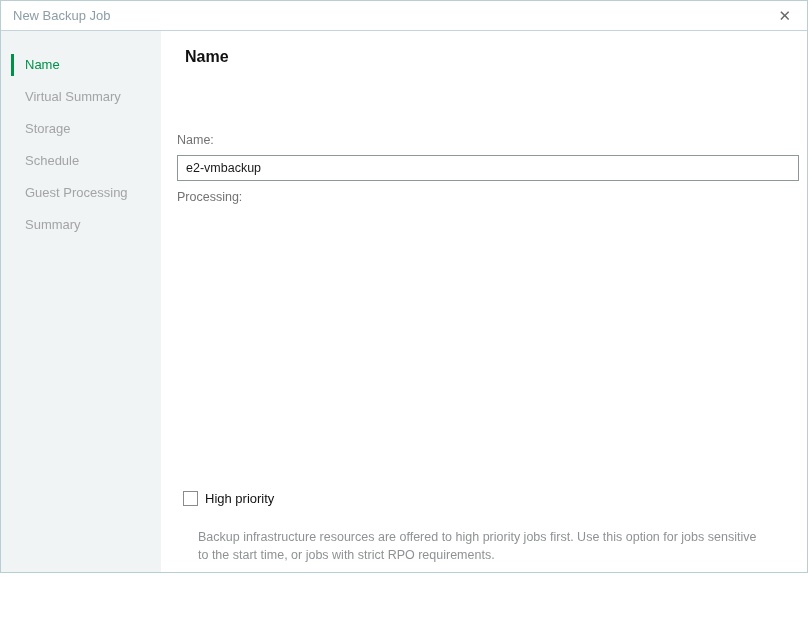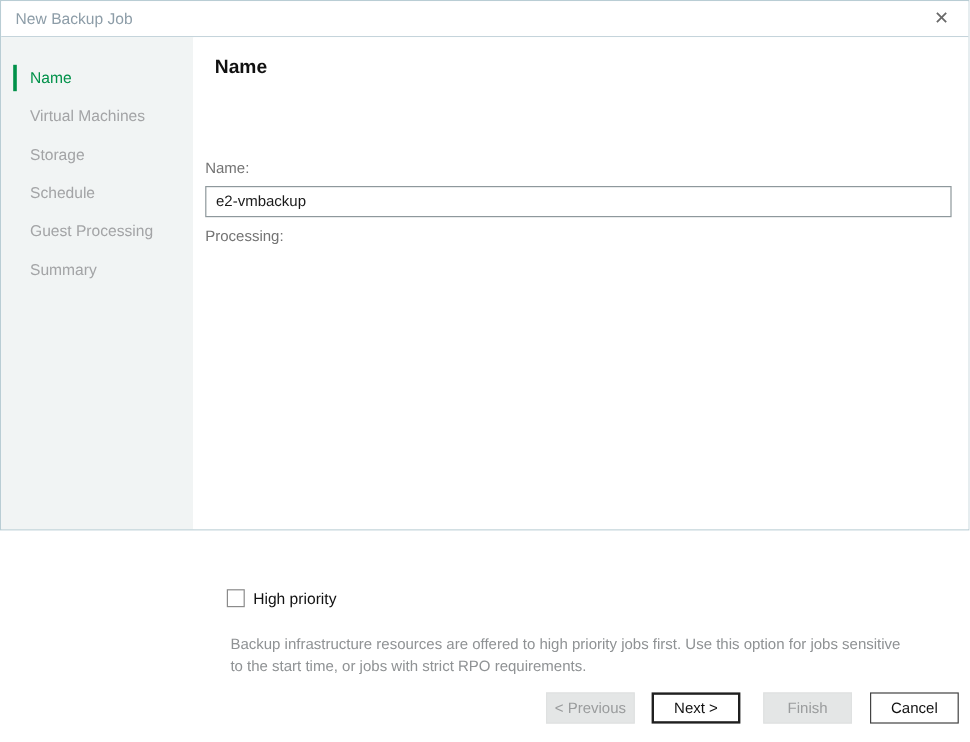--- a/index.html
+++ b/index.html
@@ -5,21 +5,21 @@
   * { margin:0; padding:0; box-sizing:border-box; }
   html,body { width:808px; height:618px; }
   body {
     font-family:"Liberation Sans","DejaVu Sans",sans-serif;
     background:#ffffff;
     color:#1a1a1a;
     position:relative;
     overflow:hidden;
   }
   .dialog {
-    width:808px; height:442px;
+    width:808px; height:573px;
     border:1px solid #b9cdd4;
     display:flex; flex-direction:column;
     background:#ffffff;
   }
   
   .titlebar {
     height:30px; flex:0 0 30px;
     background:#ffffff;
     border-bottom:1px solid #c5d4db;
     display:flex; align-items:center;
@@ -27,21 +27,21 @@
   }
   .titlebar .title {
     font-size:13px; color:#8d9da8;
     flex:1 1 auto;
   }
   .titlebar .close {
     font-size:15px; font-weight:bold; color:#696969;
     line-height:1; padding:2px 4px; cursor:default;
   }
   
-  .bodyrow { flex:1 1 auto; display:flex; min-height:0; }
+  .bodyrow { flex:1 1 auto; display:flex; min-height:0;gap:6px; }
   .sidebar {
     width:160px; flex:0 0 160px;
     background:#f1f4f4;
     padding-top:18px;
   }
   .nav-item {
     position:relative;
     height:32px; line-height:32px;
     padding-left:24px;
     font-size:13px; color:#a3a4a6;
@@ -74,21 +74,21 @@
   .lbl-desc { position:absolute; left:10px; top:159px; }
   .textarea-desc {
     position:absolute; left:10px; top:177px;
     width:622px; height:101px;
     border:1px solid #8e989c; background:#fff;
     font-family:inherit; font-size:12.5px; color:#1a1a1a;
     padding:6px 8px; resize:none; outline:none;
   }
   
   .priority-row {
-    position:absolute; left:28px; top:460px;
+    position:absolute; left:16px; top:460px;
     display:flex; align-items:flex-start;
   }
   .checkbox {
     width:15px; height:15px;
     border:1px solid #8b8b8b; background:#fff;
     display:inline-block;
   }
   .priority-label {
     margin-left:7px; font-size:13px; color:#111;
   }
@@ -126,21 +126,21 @@
     <span class="close">✕</span>
   </div>
 
   <div class="bodyrow">
     <div class="sidebar">
       <div class="nav-item active">
         <span class="active-bar"></span>
         <span>Name</span>
       </div>
       <div class="nav-item">
-        <span>Virtual Machines</span>
+        <span>Virtual Summary</span>
       </div>
       <div class="nav-item">
         <span>Storage</span>
       </div>
       <div class="nav-item">
         <span>Schedule</span>
       </div>
       <div class="nav-item">
         <span>Guest Processing</span>
       </div>
@@ -156,24 +156,15 @@
       <input class="input-name" type="text" value="e2-vmbackup" style="">
 
       <label class="field-label lbl-desc">Processing:</label>
 
       <div class="priority-row">
         <span class="checkbox"></span>
         <span class="priority-label">High priority</span>
       </div>
       <div class="priority-help">Backup infrastructure resources are offered to high priority jobs first. Use this option for jobs sensitive to the start time, or jobs with strict RPO requirements.</div>
 
-      <div class="button-row">
-        <button class="btn" disabled="">&lt; Previous</button>
-        <span class="gap14"></span>
-        <button class="btn btn-next">Next &gt;</button>
-        <span class="gap19"></span>
-        <button class="btn" disabled="">Finish</button>
-        <span class="gap15"></span>
-        <button class="btn">Cancel</button>
-      </div>
     </div>
   </div>
 </div>
 
 </body></html>

